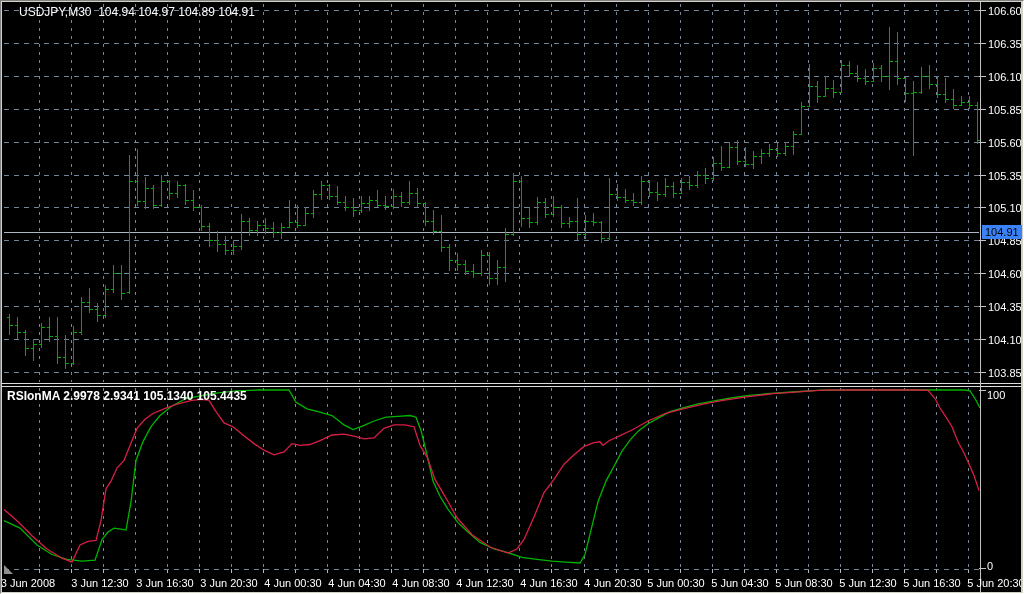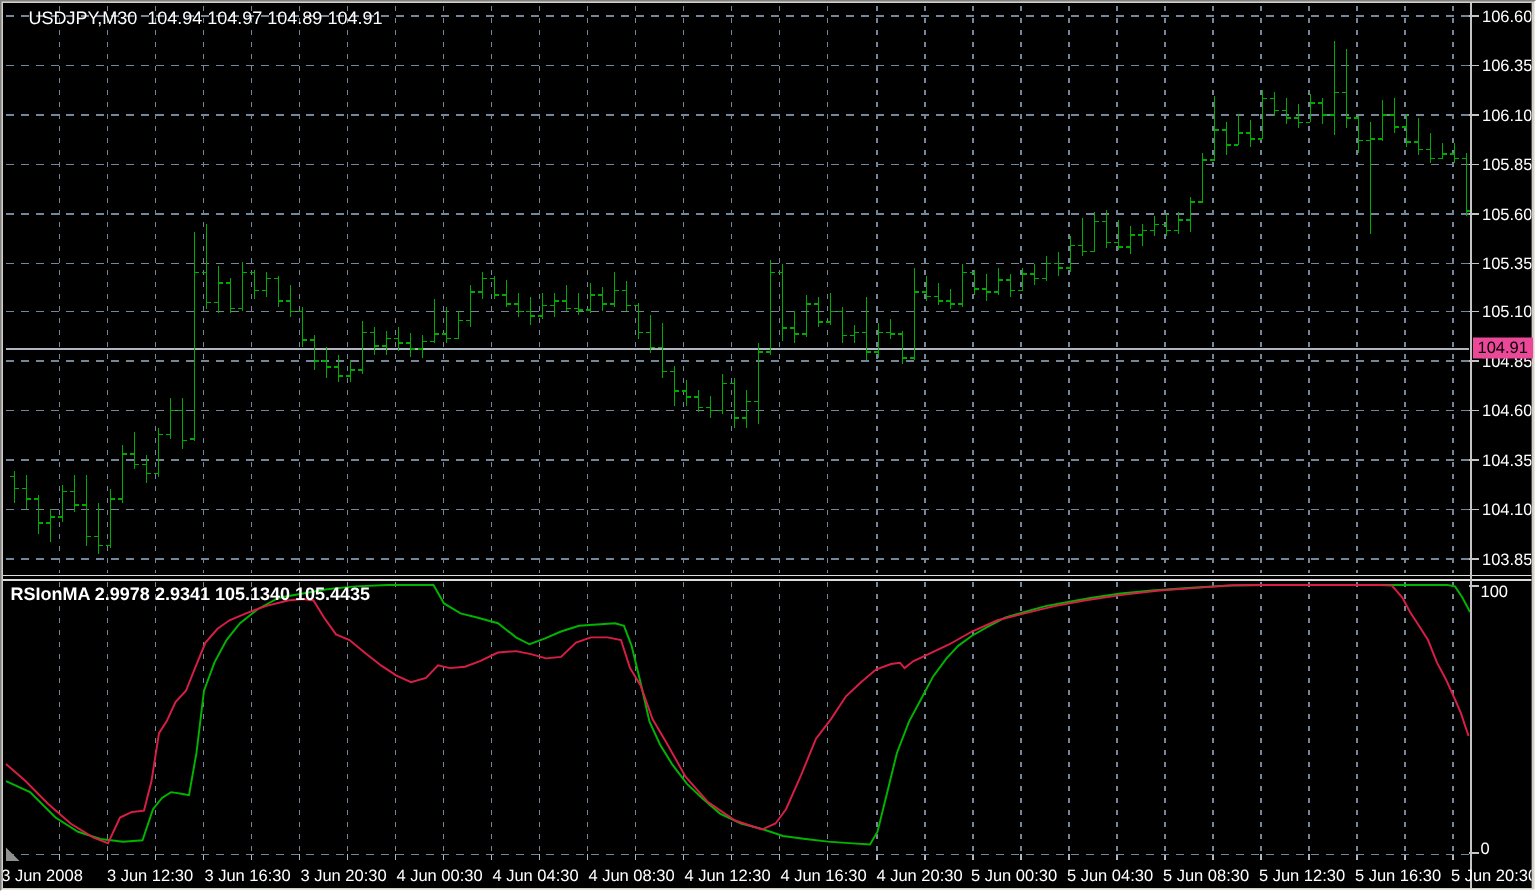--- a/index.html
+++ b/index.html
@@ -6,21 +6,21 @@
   #window{position:relative;width:1024px;height:594px;background:#D4D0C8;overflow:hidden;
           font-family:"Liberation Sans",sans-serif;}
   #frame{position:absolute;left:0;top:0;width:1024px;height:594px;
          border-top:1px solid #808080;border-left:1px solid #808080;
          border-right:1px solid #FFFFFF;border-bottom:1px solid #FFFFFF;box-sizing:border-box;}
   #chart-area{position:absolute;left:2px;top:2px;width:1019px;height:590px;background:#000;}
   svg{position:absolute;left:0;top:0;}
   .overlay{position:absolute;color:#FFF;font-size:12px;white-space:pre;}
   #main-title{left:5px;top:3px;margin-left:12px;}
   #panel-title{left:5px;top:387px;font-weight:bold;}
-  #price-box{position:absolute;left:980px;top:223px;width:40px;height:14px;background:#ec4899;
+  #price-box{position:absolute;left:980px;top:223px;width:40px;height:14px;background:#3b82f6;
              color:#000;font-size:11px;line-height:14px;padding-left:3px;box-sizing:border-box;}
   #ind-max{position:absolute;left:985px;top:387px;color:#FFF;font-size:11px;}
   #ind-min{position:absolute;left:985px;top:558px;color:#FFF;font-size:11px;}
   text{font-family:"Liberation Sans",sans-serif;}
 </style>
 </head>
 <body>
 
 <div id="window">
   <div id="chart-area">

